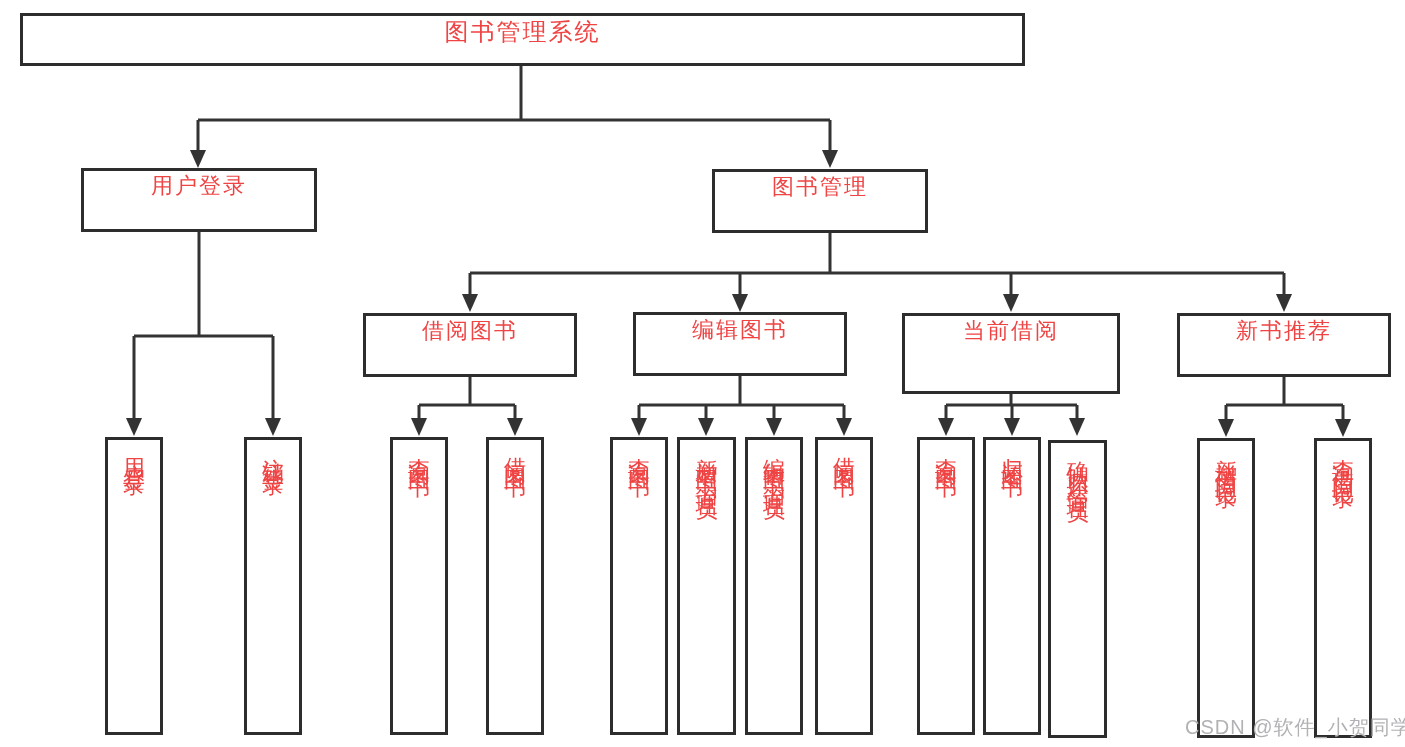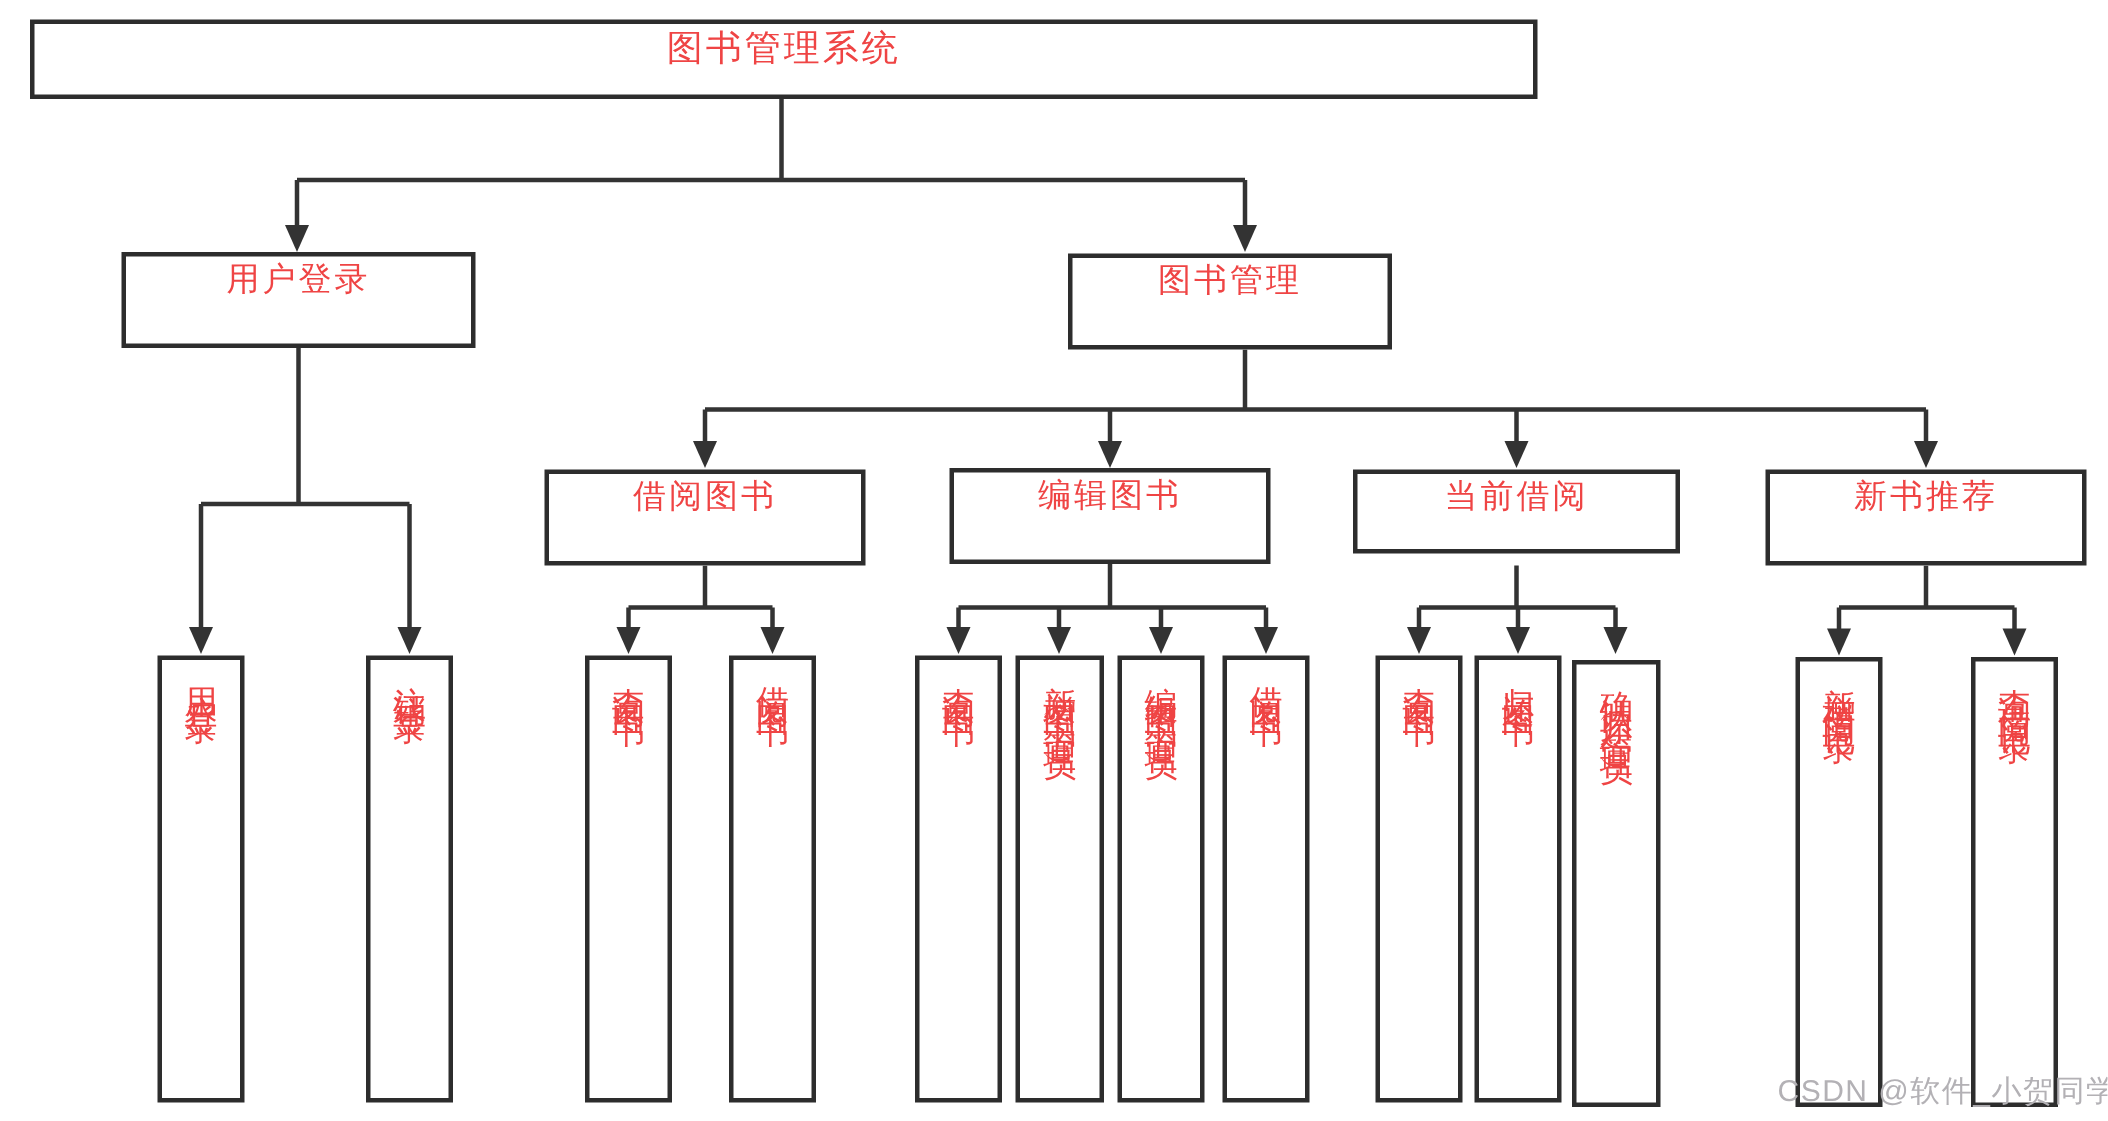--- a/index.html
+++ b/index.html
@@ -67,21 +67,21 @@
   <div class="box h" style="left:712px;top:169px;width:216px;height:64px">
     <span class="lbl">图书管理</span>
   </div>
 
   <div class="box h" style="left:363px;top:313px;width:214px;height:64px">
     <span class="lbl">借阅图书</span>
   </div>
   <div class="box h" style="left:633px;top:312px;width:214px;height:64px">
     <span class="lbl">编辑图书</span>
   </div>
-  <div class="box h" style="left:902px;top:313px;width:218px;height:56px">
+  <div class="box h" style="left:902px;top:313px;width:218px;height:81px">
     <span class="lbl">当前借阅</span>
   </div>
   <div class="box h" style="left:1177px;top:313px;width:214px;height:64px">
     <span class="lbl">新书推荐</span>
   </div>
 
   <div class="box v" style="left:105px;top:437px;width:58px;height:298px">
     <span class="lbl">用户登录</span>
   </div>
   <div class="box v" style="left:244px;top:437px;width:58px;height:298px">

